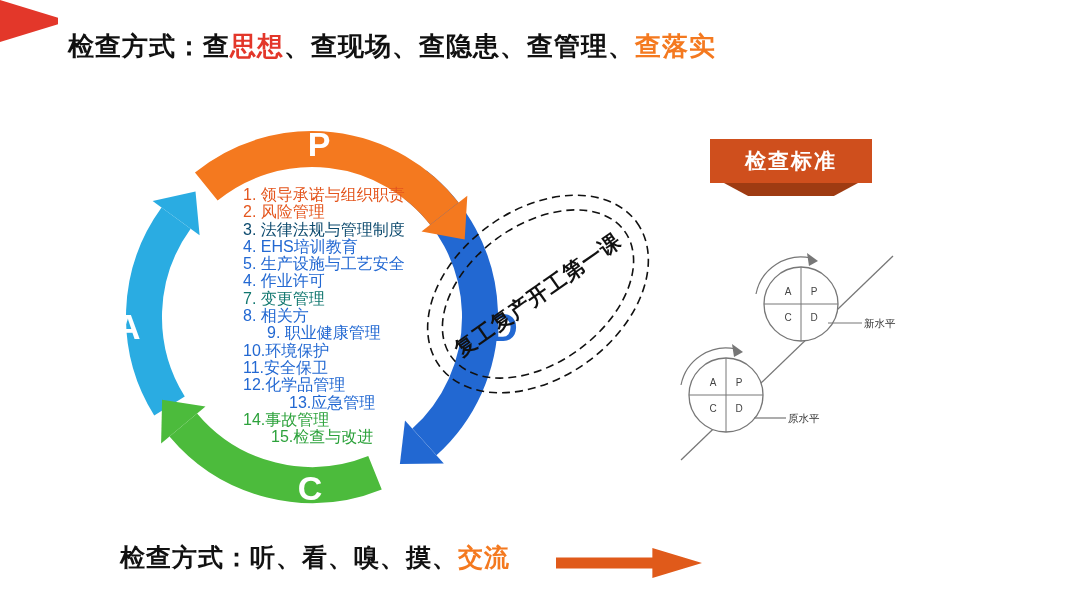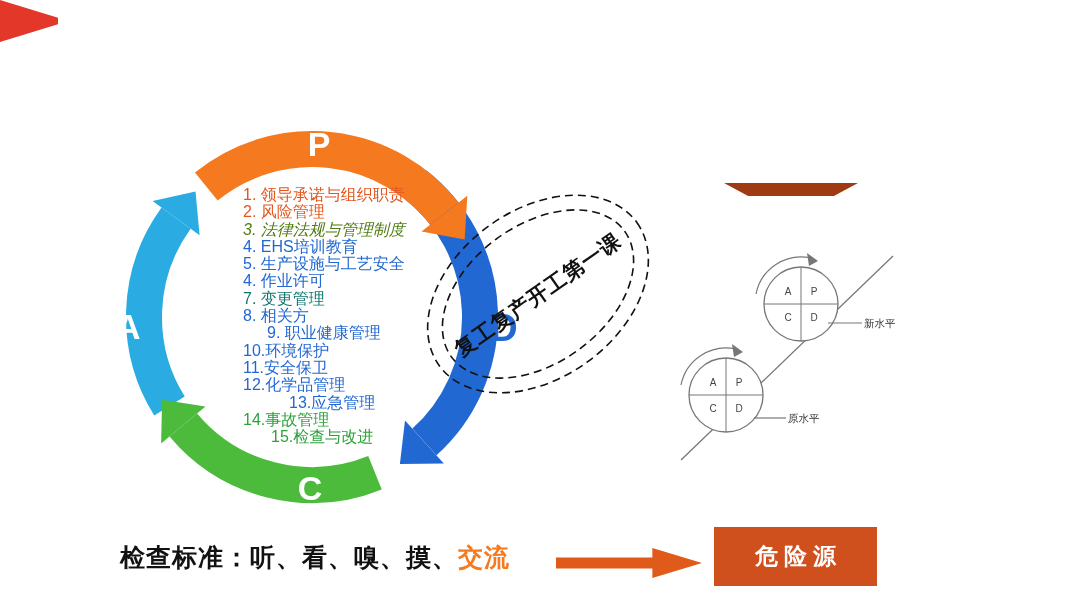--- a/index.html
+++ b/index.html
@@ -57,20 +57,23 @@
   }
 
   svg text { font-family:"Liberation Sans", sans-serif; }
 </style>
 </head>
 <body>
 
 <div class="slide">
 
   <div class="abs flag" style="background: rgb(227, 55, 42);"></div>
+  <div class="abs title">
+    <span style="color: rgb(17, 17, 17);">检查方式：查</span><span style="color: rgb(227, 55, 42);">思想</span><span style="color: rgb(17, 17, 17);">、查现场、查隐患、查管理、</span><span style="color: rgb(244, 121, 31);">查落实</span>
+  </div>
 
   <svg class="abs" style="left:90px; top:112px;" width="430" height="415" viewBox="0 0 430 415">
     <path d="M 79.5 294.0 A 168 168 0 0 1 86.1 106.2" fill="none" stroke-width="36" stroke="#2aace2"></path>
     <polygon points="62.6,89.1 109.6,123.3 105.5,79.5" fill="#2aace2"></polygon>
 
     <path d="M 285.0 360.8 A 168 168 0 0 1 93.3 313.0" fill="none" stroke-width="36" stroke="#4cbb3c"></path>
     <polygon points="71.1,331.6 115.5,294.4 72.1,287.7" fill="#4cbb3c"></polygon>
 
     <path d="M 325.4 72.6 A 168 168 0 0 1 334.4 329.9" fill="none" stroke-width="36" stroke="#2268d2"></path>
     <polygon points="353.8,351.4 315.0,308.4 309.9,352.0" fill="#2268d2"></polygon>
@@ -80,21 +83,21 @@
   </svg>
 
   <div class="pdca-letter" style="left:299px; top:127px;">P</div>
   <div class="pdca-letter" style="left:108px; top:309px; font-size:35px;">A</div>
   <div class="pdca-letter" style="left:290px; top:471px;">C</div>
   <div class="pdca-letter" style="left: 484px; top: 309px; font-size: 38px; color: rgb(34, 104, 210);">D</div>
 
   <div class="abs checklist">
       <div class="check-item" style="color: rgb(228, 86, 30);">1. 领导承诺与组织职责</div>
       <div class="check-item" style="color: rgb(228, 86, 30);">2. 风险管理</div>
-      <div class="check-item" style="color: #4d7c0f; font-style: italic;">3. 法律法规与管理制度</div>
+      <div class="check-item" style="color: #0c4a6e;">3. 法律法规与管理制度</div>
       <div class="check-item" style="color: rgb(34, 104, 210);">4. EHS培训教育</div>
       <div class="check-item" style="color: rgb(34, 104, 210);">5. 生产设施与工艺安全</div>
       <div class="check-item" style="color: rgb(34, 104, 210);">4. 作业许可</div>
       <div class="check-item" style="color: #0f766e;">7. 变更管理</div>
       <div class="check-item" style="color: rgb(34, 104, 210);">8. 相关方</div>
       <div class="check-item" style="color: rgb(34, 104, 210); text-align: center;">9. 职业健康管理</div>
       <div class="check-item" style="color: rgb(34, 104, 210);">10.环境保护</div>
       <div class="check-item" style="color: rgb(34, 104, 210);">11.安全保卫</div>
       <div class="check-item" style="color: rgb(34, 104, 210);">12.化学品管理</div>
       <div class="check-item" style="color: rgb(34, 104, 210); margin-left: 46px;">13.应急管理</div>
@@ -103,20 +106,23 @@
     </div>
 
   <div class="abs stamp">
     <svg width="240" height="225" viewBox="0 0 240 225">
       <ellipse cx="120" cy="112" rx="122" ry="84" fill="none" stroke="#111" stroke-width="1.6" stroke-dasharray="8 5" transform="rotate(-36 120 112)"></ellipse>
       <ellipse cx="120" cy="112" rx="107" ry="69" fill="none" stroke="#111" stroke-width="1.6" stroke-dasharray="8 5" transform="rotate(-36 120 112)"></ellipse>
     </svg>
     <div class="stamp-text">复工复产开工第一课</div>
   </div>
 
+  <div class="abs label-box standard-box" style="background: rgb(207, 79, 29);">
+    <span>检查标准</span>
+  </div>
   <div class="abs standard-shadow" style="background: rgb(158, 59, 18);"></div>
 
   <svg class="abs" style="left:668px; top:240px;" width="240" height="230" viewBox="0 0 240 230">
     <line x1="13" y1="220" x2="225" y2="16" stroke="#777" stroke-width="1.3"></line>
 
     <circle cx="58" cy="155" r="37" fill="#ffffff" stroke="#777" stroke-width="1.3"></circle>
     <line x1="58" y1="118" x2="58" y2="192" stroke="#777" stroke-width="1"></line>
     <line x1="21" y1="155" x2="95" y2="155" stroke="#777" stroke-width="1"></line>
     <text x="45" y="146" font-size="10" fill="#444" text-anchor="middle">A</text>
     <text x="71" y="146" font-size="10" fill="#444" text-anchor="middle">P</text>
@@ -135,22 +141,19 @@
     <path d="M 88 54 A 46 46 0 0 1 143 18" fill="none" stroke="#777" stroke-width="1.2"></path>
     <polygon points="150,21 139,13 141,26" fill="#777"></polygon>
 
     <line x1="160" y1="83" x2="194" y2="83" stroke="#777" stroke-width="1.2"></line>
     <text x="196" y="87" font-size="10.5" fill="#333">新水平</text>
     <line x1="86" y1="178" x2="118" y2="178" stroke="#777" stroke-width="1.2"></line>
     <text x="120" y="182" font-size="10.5" fill="#333">原水平</text>
   </svg>
 
   <div class="abs method">
-    <span style="color: rgb(17, 17, 17);">检查标准：听、看、嗅、摸、</span><span style="color: rgb(244, 121, 31);">交流</span>
+    <span style="color: rgb(17, 17, 17);">检查方式：听、看、嗅、摸、</span><span style="color: rgb(244, 121, 31);">交流</span>
   </div>
 
   <div class="abs flow-arrow" style="background: rgb(224, 90, 26);"></div>
 
-  <div class="abs label-box hazard-box" style="background: rgb(207, 79, 29);">
-    <span>危险源</span>
-  </div>
 
 </div>
 
 </body></html>

